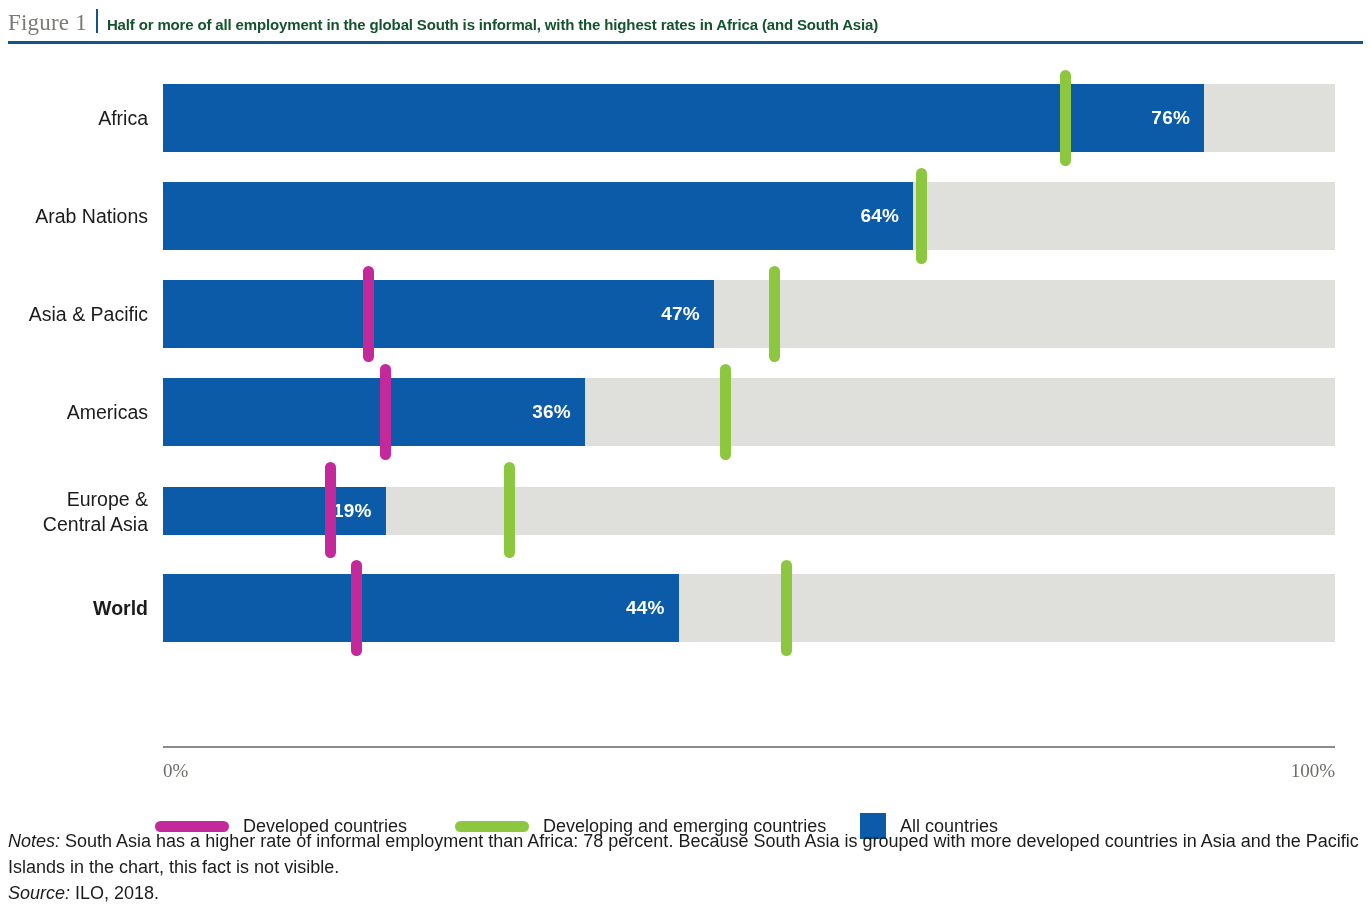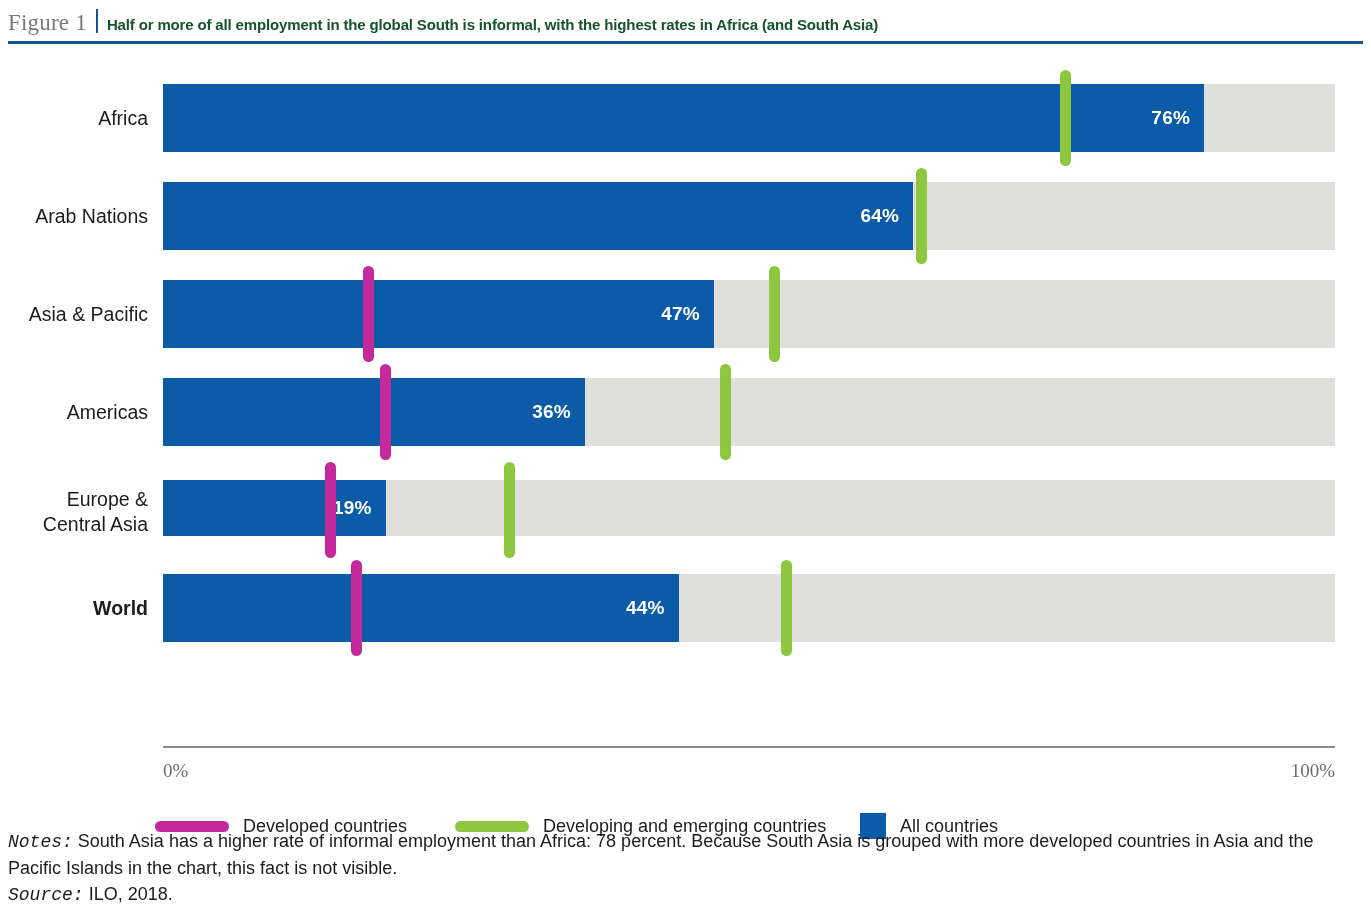--- a/index.html
+++ b/index.html
@@ -113,21 +113,21 @@
   .legend-label { font-size: 18px; color: #1c1c1c; white-space: nowrap; }
 
   
   .notes {
     position: absolute; left: 8px; top: 828px;
     width: 1355px;
     font-size: 18px;
     line-height: 26px;
     color: #1c1c1c;
   }
-  .notes .lead { font-style: italic; font-family: Liberation Mono, monospace; }
+  .notes .lead { font-style: italic; }
   .notes p { margin: 0; }
 </style>
 </head>
 <body>
 
 <div class="page">
 
   <div class="header">
     <div class="header-inner">
       <span class="fig-label">Figure 1</span>
@@ -183,21 +183,21 @@
             </div>
           </div>
           <div class="marker developing" style="left: 720.06px; top: -14px; height: 96px;"></div>
           <div class="marker developed" style="left: 380.18px; top: -14px; height: 96px;"></div>
         </div>
         <div class="row" style="top: 418px; height: 68px;">
           <div class="row-label" style="top: 11px;">
             <div>Europe &amp;</div>
             <div>Central Asia</div>
           </div>
-          <div class="track" style="top: 4px; height: 56px;">
+          <div class="track" style="top: 11px; height: 48px;">
             <div class="bar" style="width: 222.68px;">
               <span class="bar-value" style="right: 14px;">19%</span>
             </div>
           </div>
           <div class="marker developing" style="left: 504.412px; top: -14px; height: 96px;"></div>
           <div class="marker developed" style="left: 325.096px; top: -14px; height: 96px;"></div>
         </div>
         <div class="row" style="top: 516px; height: 60px;">
           <div class="row-label bold" style="top: 21.5px;">
             <div>World</div>

